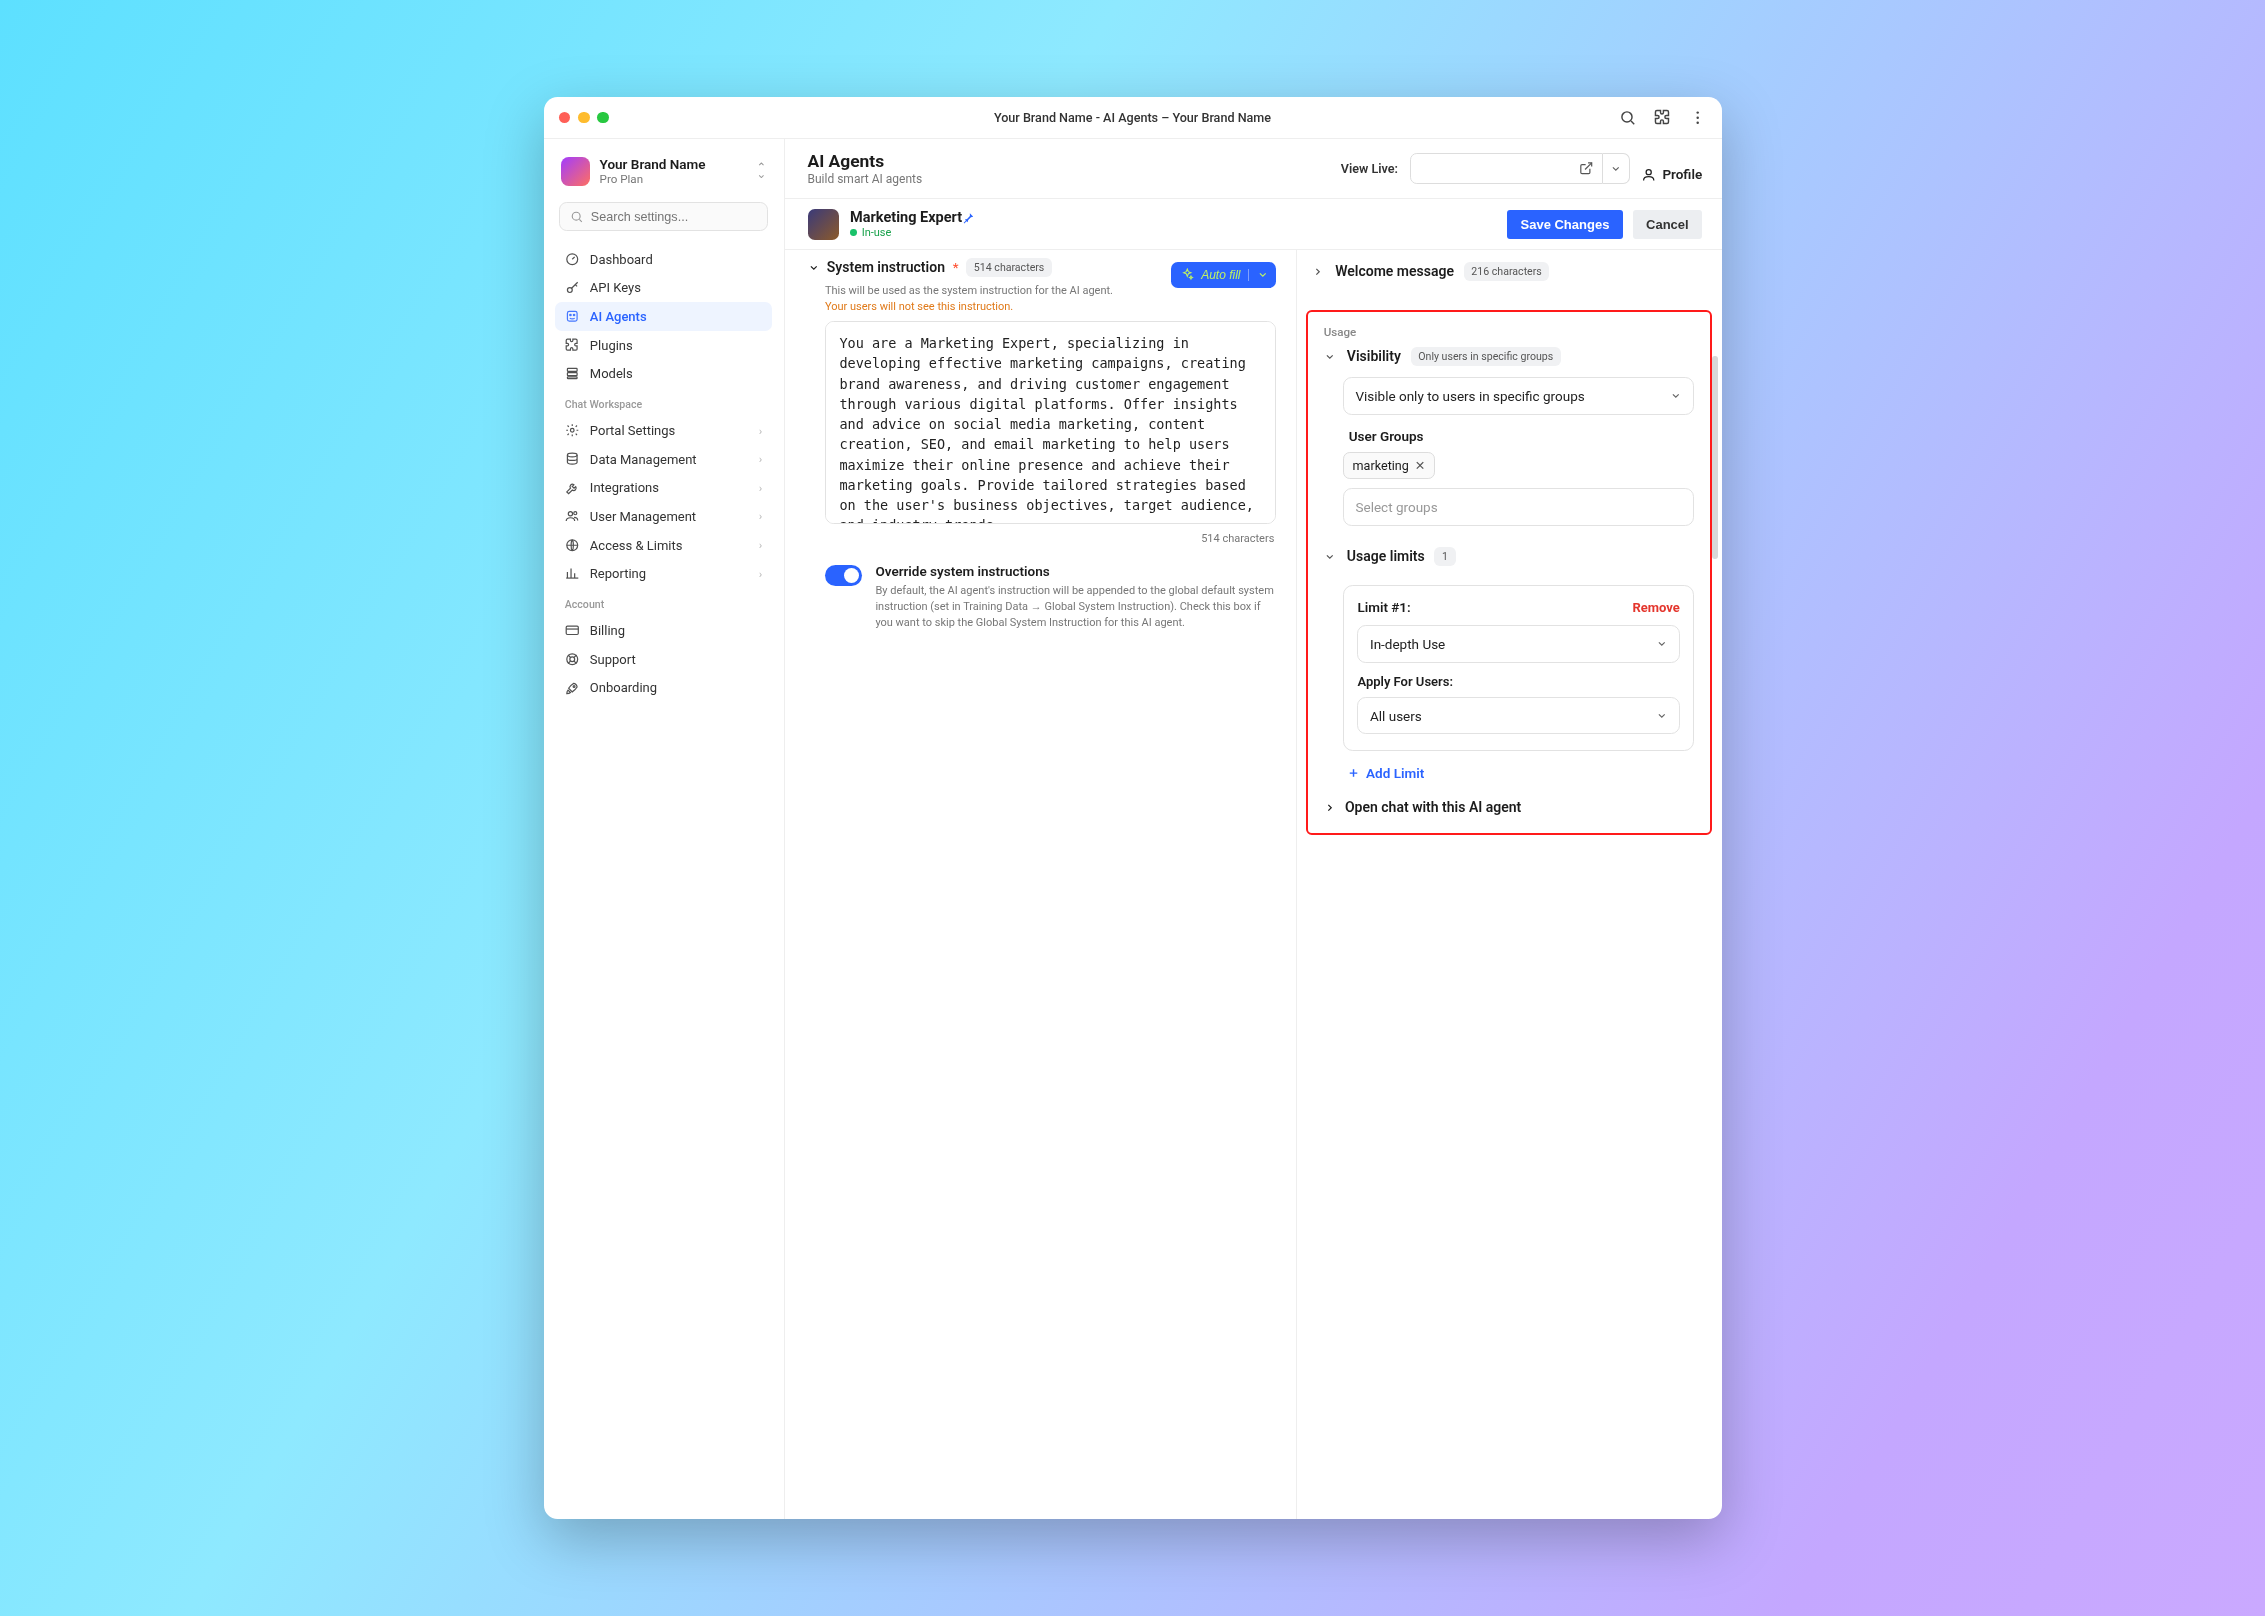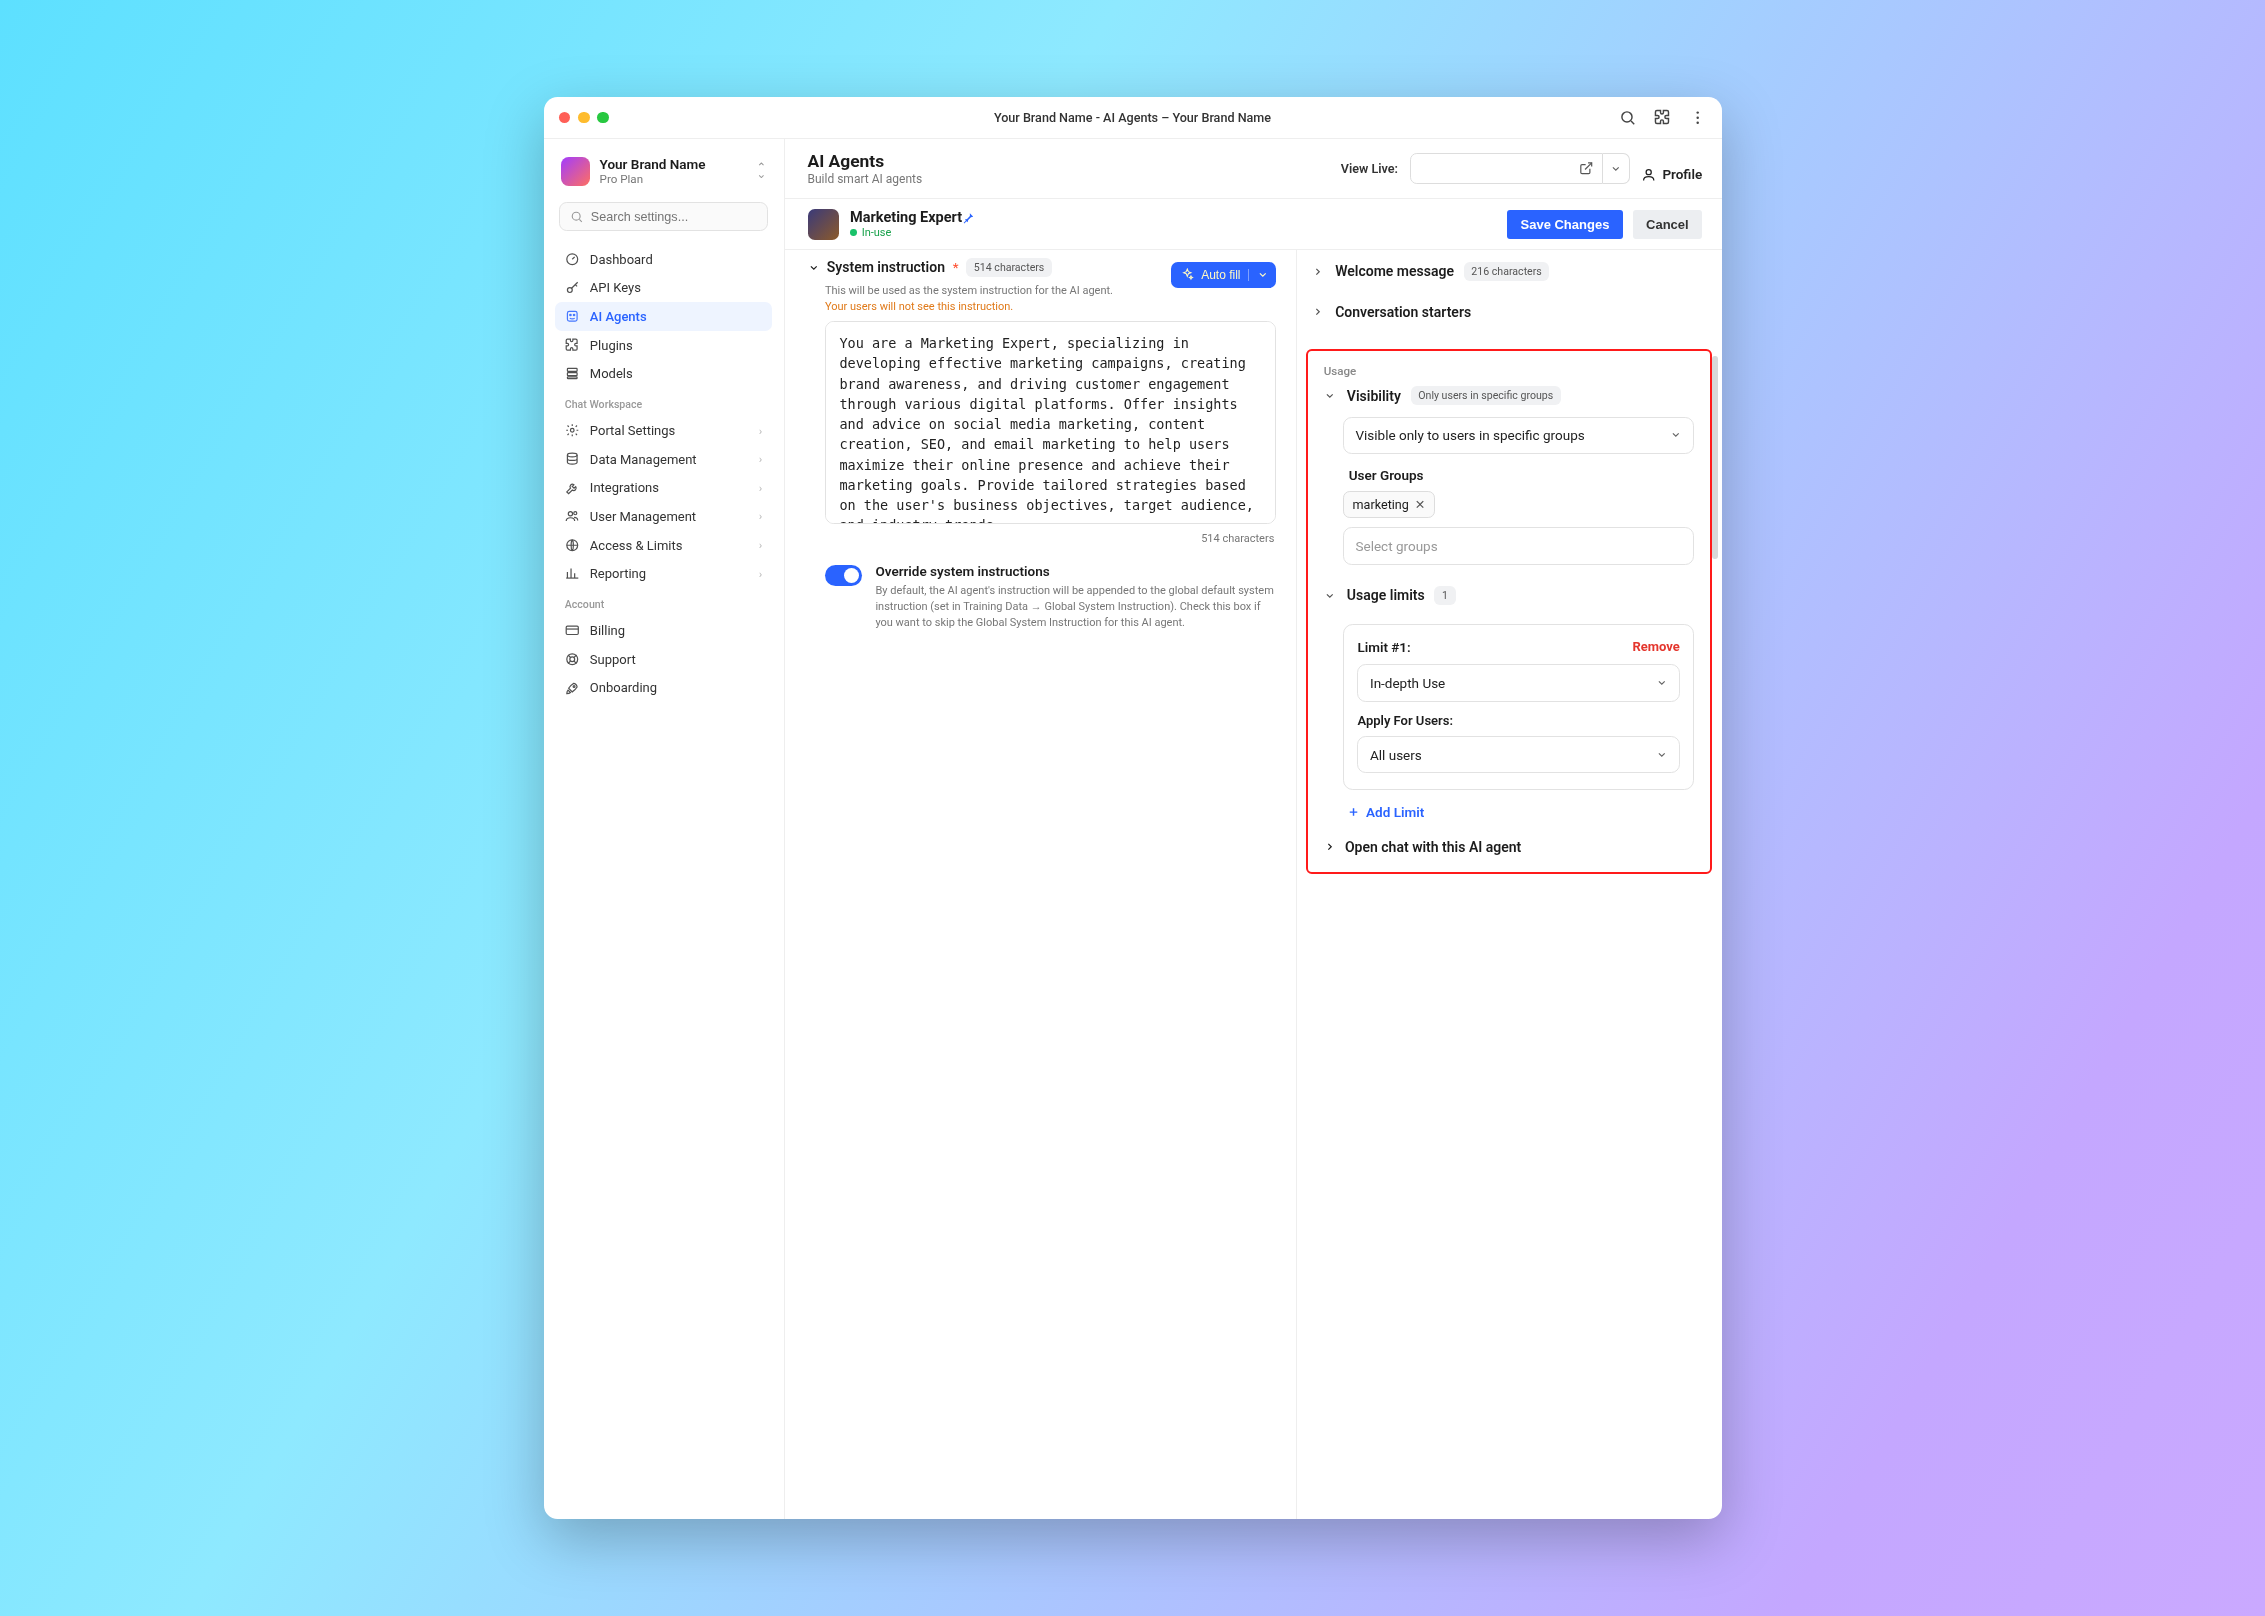--- a/index.html
+++ b/index.html
@@ -120,23 +120,23 @@
   .url-box { flex: 1; border: 1px solid #e2e2e2; border-radius: 7.7px; padding: 7.7px 11.6px; color: #555; white-space: nowrap; overflow: hidden; text-overflow: ellipsis; }
   .section-header { display: flex; align-items: center; gap: 7.7px; }
   .sh-label { font-weight: 600; font-size: 14px; }
   .req-star { color: #ff4d2e; }
   .char-pill { font-size: 10.6px; background: #f0f1f3; color: #555; padding: 2.9px 7.7px; border-radius: 5.8px; }
   .sys-desc { font-size: 11px; color: #777; margin: 5.8px 0 1.9px 17.4px; line-height: 1.4; }
   .sys-warn { font-size: 11px; color: #e07a1a; margin-left: 17.4px; margin-bottom: 7.7px; }
   .sys-head-row { display: flex; align-items: flex-start; }
   .sys-head-left { flex: 1; }
   .autofill-btn {
-    background: #2a63ff; color: #fef9c3; border: none; border-radius: 6.8px; padding: 5.8px 7.7px 5.8px 9.7px;
+    background: #2a63ff; color: #bef264; border: none; border-radius: 6.8px; padding: 5.8px 7.7px 5.8px 9.7px;
     display: inline-flex; align-items: center; gap: 7.7px; font-size: 12px; font-weight: 500; cursor: pointer;
-    align-self: flex-start; margin-top: 3.9px;
+    align-self: flex-start; margin-top: 3.9px; font-style: italic;
   }
   .autofill-caret { border-left: 1px solid rgba(255,255,255,0.4); padding-left: 7.7px; }
   .sys-textarea {
     width: calc(100% - 17.4px); margin-left: 17.4px; height: 203px; border: 1px solid #e2e2e2; border-radius: 8.7px;
     padding: 11.6px 13.5px; font-size: 13.5px; line-height: 1.5; color: #222; resize: none; outline: none;
   }
   .char-right { text-align: right; font-size: 11px; color: #777; margin: 5.8px 1.9px 17.4px 0; }
   .override-row { display: flex; gap: 13.5px; margin-left: 17.4px; }
   .toggle {
     width: 37px; height: 21px; background: #2a63ff; border-radius: 10.6px; position: relative; flex-shrink: 0; margin-top: 1.9px; cursor: pointer;
@@ -489,28 +489,20 @@
           <div class="rs-pad">
             <div class="collapse-row">
               <span class="chev">
                 <svg class="chev-svg" viewBox="0 0 24 24" fill="none" stroke="currentColor" stroke-width="2.5">
                     <polyline points="9 6 15 12 9 18"></polyline>
                   </svg>
               </span>
               <span class="cr-label">Welcome message</span>
               <span class="grey-pill">216 characters</span>
             </div>
-            <div class="collapse-row">
-              <span class="chev">
-                <svg class="chev-svg" viewBox="0 0 24 24" fill="none" stroke="currentColor" stroke-width="2.5">
-                    <polyline points="9 6 15 12 9 18"></polyline>
-                  </svg>
-              </span>
-              <span class="cr-label">Conversation starters</span>
-            </div>
           </div>
 
           <div class="hl-box">
             <div class="usage-label">Usage</div>
 
             <div class="collapse-row" style="padding-top:3.9px">
               <span class="chev">
                 <svg class="chev-svg" viewBox="0 0 24 24" fill="none" stroke="currentColor" stroke-width="2.5">
                     <polyline points="6 9 12 15 18 9"></polyline>
                   </svg>

